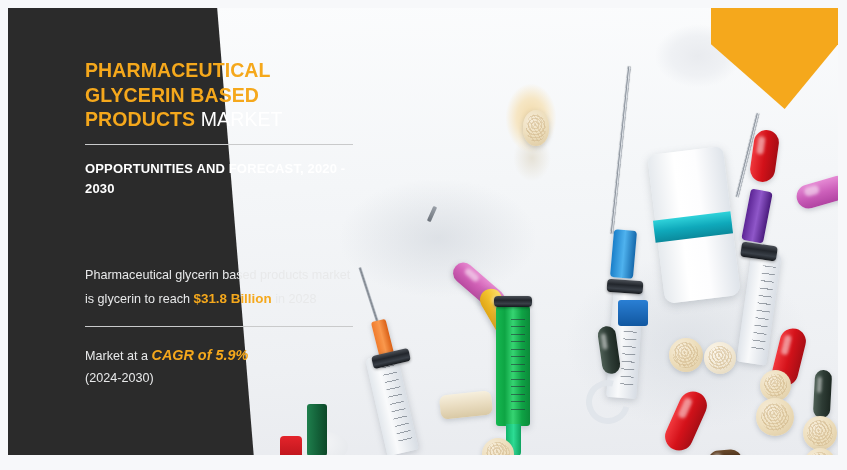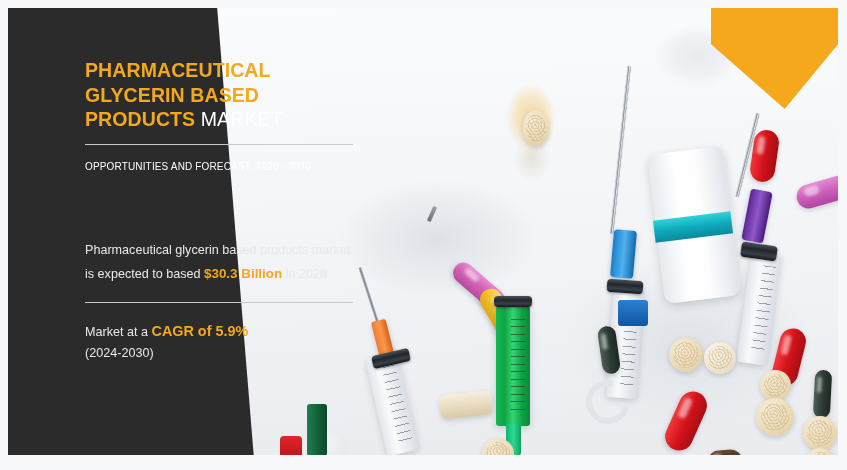--- a/index.html
+++ b/index.html
@@ -105,35 +105,35 @@
     color:#f5a81c;
   }
   #title .white { color:#ffffff; font-weight:400; }
   .rule {
     height:1px;
     background:#c9cacb;
     margin:12px 0 14px 0;
     width:268px;
   }
   #subtitle {
-    font-size:10px;
-    font-weight:normal;
+    font-size:13px;
+    font-weight:bold;
     color:#ffffff;
     line-height:1.55;
     letter-spacing:.15px;
   }
   .stat {
     font-size:12.6px;
     color:#e8e9ea;
     line-height:1.72;
   }
   .stat b { color:#f5a81c; font-weight:bold; font-size:13.4px; }
   #stat1 { margin-top:66px; }
   #rule2 { margin:16px 0 16px 0; }
-  #stat2 b { font-size:14.4px; }
+  #stat2 b { font-size:14.4px;font-style:italic; }
 
   
   #ribbon {
     position:absolute;
     left:711px; top:8px;
     width:127px; height:101px;
     background:#f5a81c;
     clip-path:polygon(0 0, 100% 0, 100% 36%, 58% 100%, 0 36%);
   }
   #logo {
@@ -253,21 +253,21 @@
     <div id="title">
       <span>PHARMACEUTICAL GLYCERIN BASED PRODUCTS</span>
       <span class="white">MARKET</span>
     </div>
 
     <div class="rule"></div>
 
     <div id="subtitle">OPPORTUNITIES AND FORECAST, 2020 - 2030</div>
 
     <div class="stat" id="stat1">
-      <span>Pharmaceutical glycerin based products market is expected to based </span><b>$30.3 Billion</b><span> in 2028</span>
+      <span>Pharmaceutical glycerin based products market is glycerin to reach </span><b>$31.8 Billion</b><span> in 2028</span>
     </div>
 
     <div class="rule" id="rule2"></div>
 
     <div class="stat" id="stat2">
       <span>Market at a </span><b>CAGR of 5.9%</b><br>
       <span>(2024-2030)</span>
     </div>
   </div>
 

